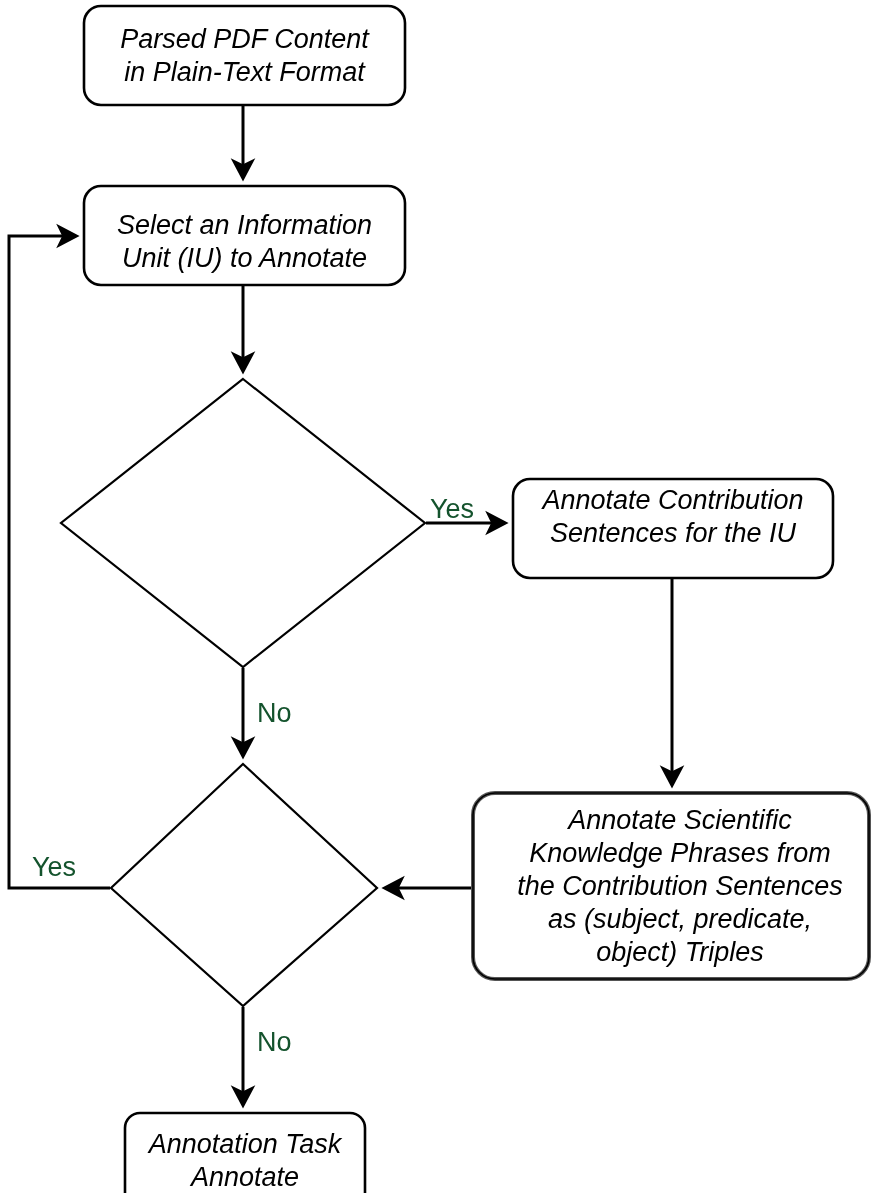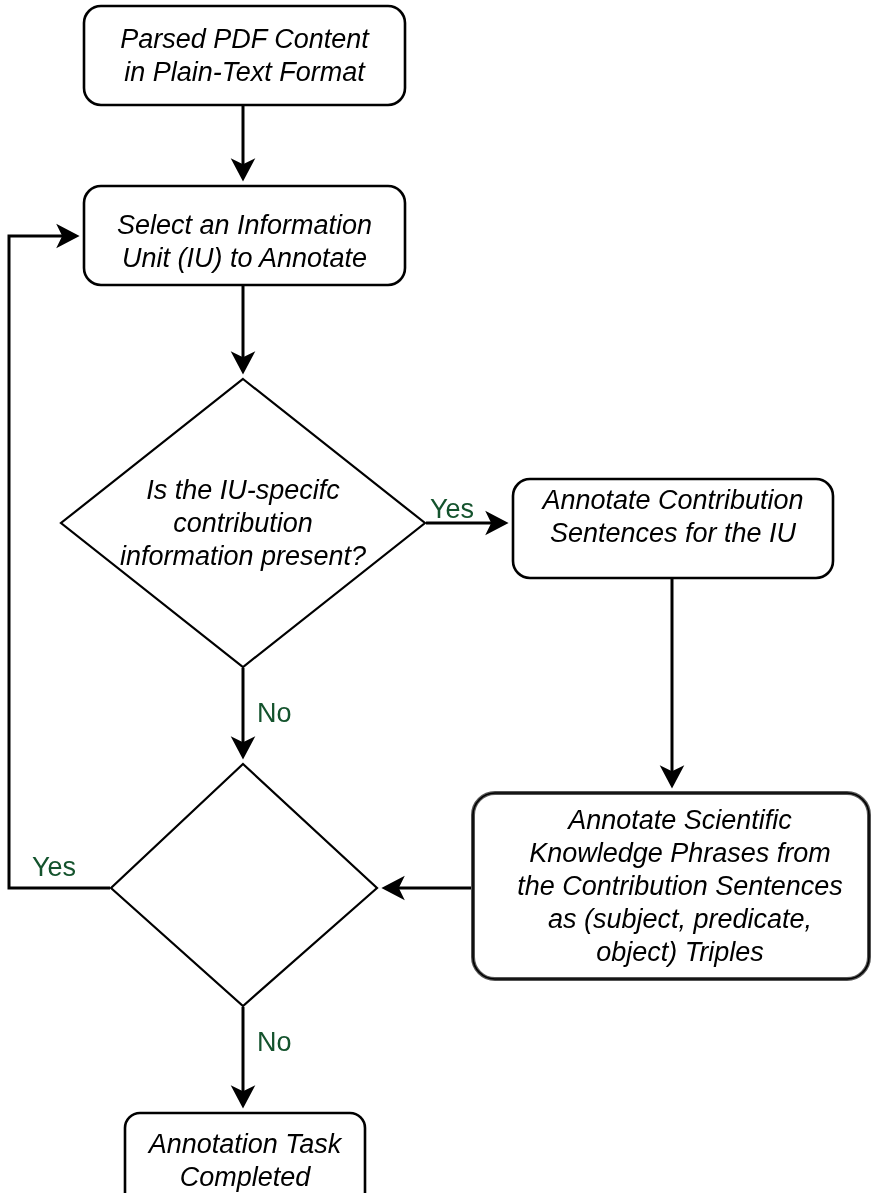--- a/index.html
+++ b/index.html
@@ -109,43 +109,38 @@
   <div class="node-label" style="left:90px; top:6px; width:309px; height:99px;">
     <span>Parsed PDF Content
 in Plain-Text Format</span>
   </div>
 
   <div class="node-label" style="left:90px; top:186px; width:309px; height:112px;">
     <span>Select an Information
 Unit (IU) to Annotate</span>
   </div>
 
-  <div class="node-label" style="left:83px; top:473px; width:320px; height:100px;">
-    <span>Is the IU-specifc
-contribution
-information present?</span>
-  </div>
 
   <div class="node-label" style="left:517px; top:479px; width:312px; height:76px;">
     <span>Annotate Contribution
 Sentences for the IU</span>
   </div>
 
   <div class="node-label" style="left:480px; top:793px; width:400px; height:186px;">
     <span>Annotate Scientific
 Knowledge Phrases from
 the Contribution Sentences
 as (subject, predicate,
 object) Triples</span>
   </div>
 
 
   <div class="node-label" style="left:125px; top:1113px; width:240px; height:96px;">
     <span>Annotation Task
-Completed</span>
+Annotate</span>
   </div>
 
   <div class="edge-label" style="left:430px; top:494px;">Yes</div>
 
   <div class="edge-label" style="left:257px; top:698px;">No</div>
 
   <div class="edge-label" style="left:32px; top:852px;">Yes</div>
 
   <div class="edge-label" style="left:257px; top:1027px;">No</div>
 

